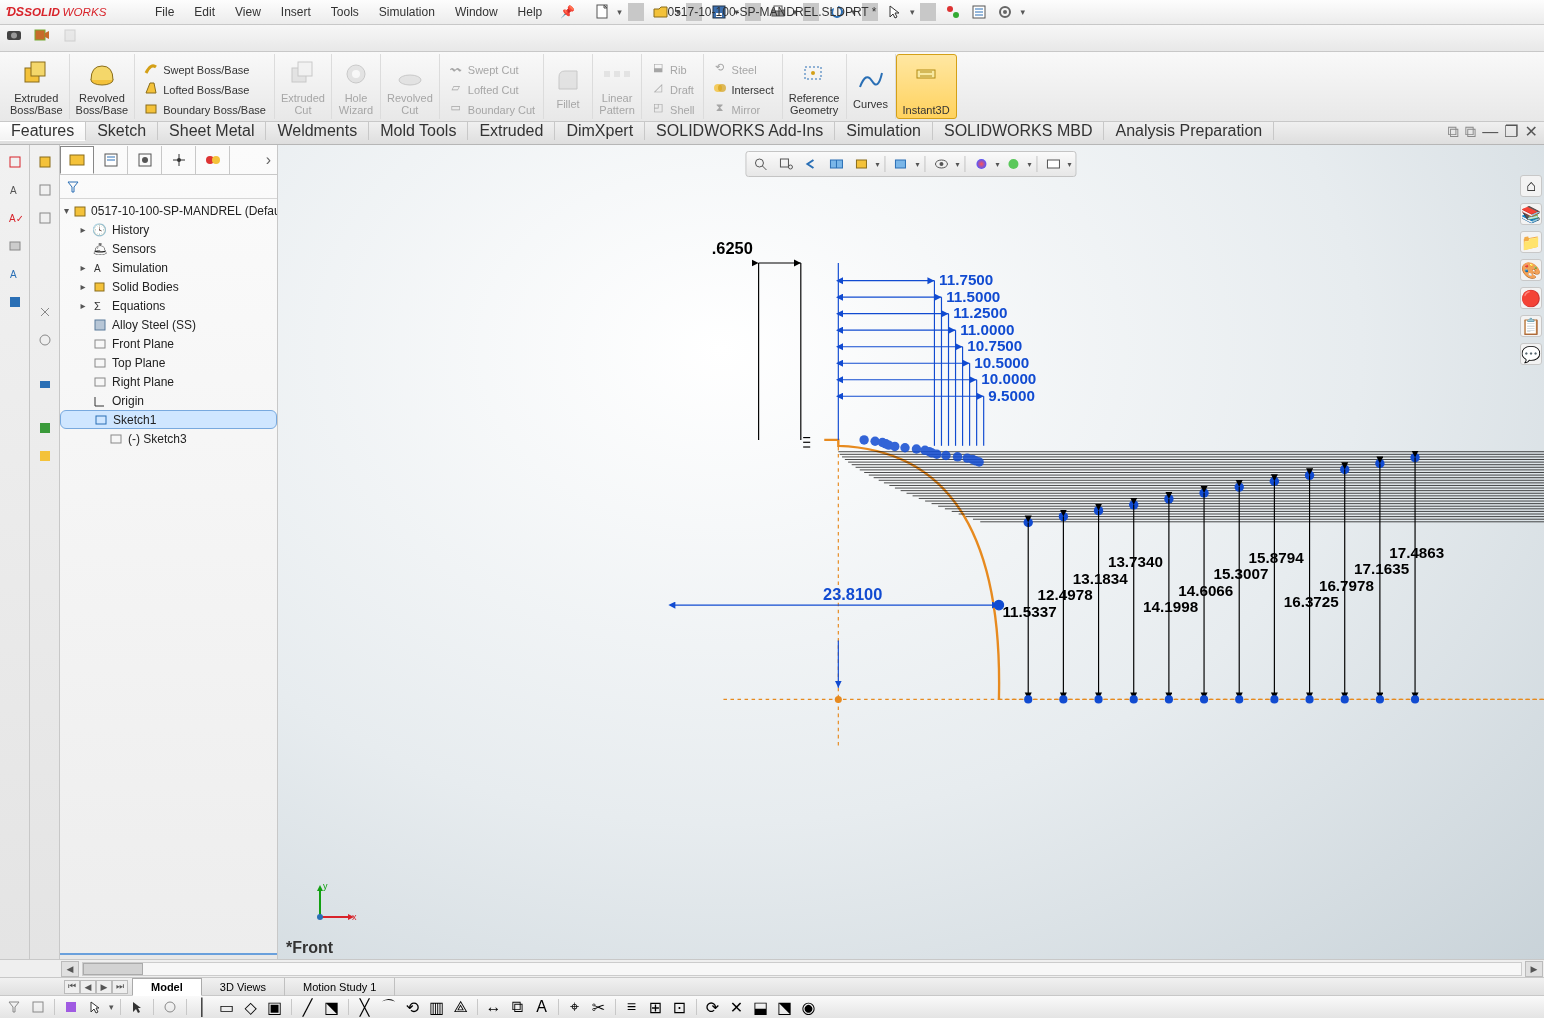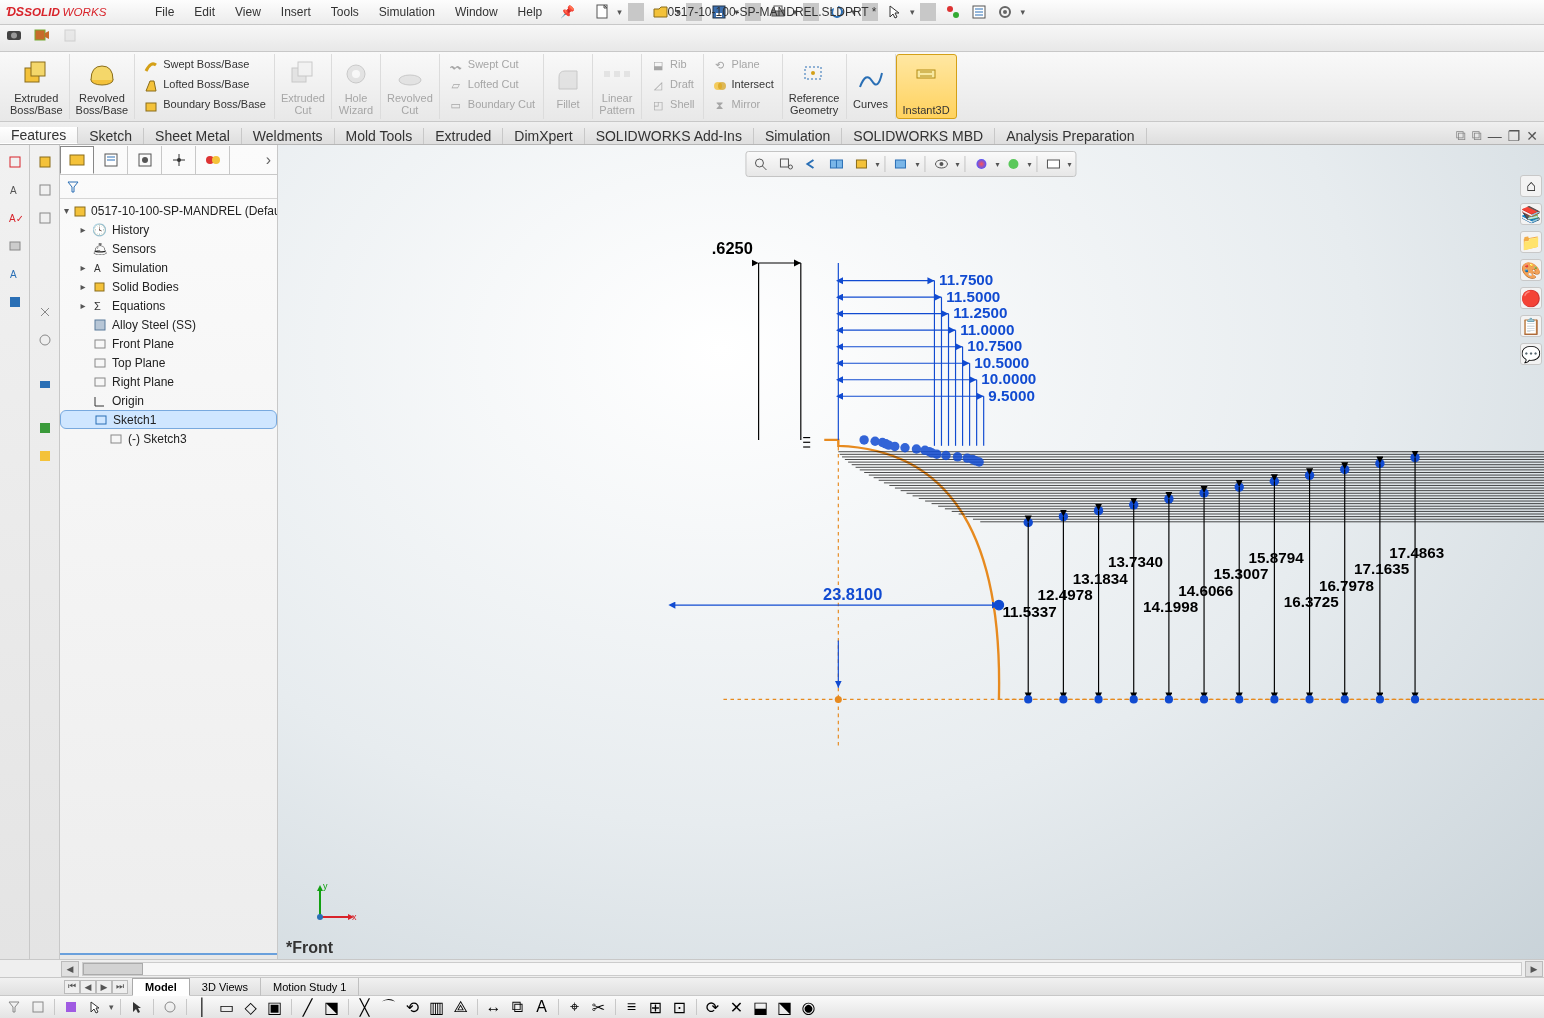--- a/index.html
+++ b/index.html
@@ -32,30 +32,30 @@
     height: 70px; display:flex; align-items:stretch;
     background: linear-gradient(#f9f9f9,#e8e8e8);
     border-bottom:1px solid #c8c8c8; padding:2px 4px;
   }
   .rgroup { display:flex; flex-direction:column; align-items:center; justify-content:center;
             padding:2px 6px; border-right:1px solid #dcdcdc; color:#333; font-size:11px; text-align:center; }
   .rgroup.disabled { color:#a6a6a6; }
   .rgroup .big { width:36px; height:34px; display:flex; align-items:center; justify-content:center; }
   .rgroup .lbl { line-height:12px; margin-top:1px; }
   .rstack { display:flex; flex-direction:column; gap:2px; padding:2px 4px; border-right:1px solid #dcdcdc; justify-content:center; }
-  .rstack .row { display:flex; align-items:flex-start; gap:4px; font-size:11px; color:#333; height:18px; padding:0 4px; }
+  .rstack .row { display:flex; align-items:flex-end; gap:4px; font-size:11px; color:#333; height:18px; padding:0 4px; }
   .rstack.disabled .row { color:#a6a6a6; }
   .rstack .row .sm { width:16px; height:16px; display:flex; align-items:center; justify-content:center; }
   .rgroup.active, .rgroup.pressed { background: linear-gradient(#ffe7a2,#ffd25e); border:1px solid #d4a017; border-radius:3px;gap:15px; }
 
   
   .cmdtabs {
-    height:23px; display:flex; align-items:flex-end;
+    height:23px; display:flex; align-items:flex-start;
     background: linear-gradient(#f0f0f0,#dedede);
-    border-bottom:1px solid #b6b6b6; font-size:14px; position:relative;
+    border-bottom:1px solid #b6b6b6; font-size:16px; position:relative;
   }
   .cmdtab { padding:0 11px; display:flex; align-items:center; border-right:1px solid #c8c8c8; color:#333; cursor:default; }
   .cmdtab.active { background: linear-gradient(#fff,#f3f3f3); border-bottom:1px solid #fff; }
   .cmdtabs .wctrls { margin-left:auto; display:flex; align-items:center; gap:6px; padding:0 6px; }
 
   
   .body { display:flex; height: calc(1018px - 25px - 27px - 70px - 23px - 18px - 18px - 23px); }
   .leftrail { width:30px; background:linear-gradient(#f1f1f1,#e4e4e4); border-right:1px solid #c8c8c8;
               display:flex; flex-direction:column; align-items:center; gap:6px; padding:6px 0;}
   .leftrail2 { width:30px; background:linear-gradient(#f1f1f1,#e4e4e4); border-right:1px solid #c8c8c8;
@@ -95,21 +95,21 @@
 
   
   .hscroll { height:18px; background:#efefef; border-top:1px solid #c8c8c8; display:flex; align-items:center; }
   .hscroll .arrow { width:18px; height:16px; background:#e0e0e0; border:1px solid #bbb; margin:0 1px; display:flex; align-items:center; justify-content:center; font-size:9px; color:#555;}
   .hscroll .track { flex:1; height:14px; background:#f7f7f7; border:1px solid #ccc; position:relative; margin:0 2px;}
   .hscroll .thumb { position:absolute; left:0; width:60px; top:0; bottom:0; background:#d2d2d2; border:1px solid #aaa; }
 
   .bottomtabs { height:18px; background:linear-gradient(#f1f1f1,#e0e0e0); border-top:1px solid #c8c8c8; display:flex; align-items:center; font-size:11px; }
   .bottomtabs .nav { display:flex; margin:0 4px; }
   .bottomtabs .nav .b { width:16px; height:14px; border:1px solid #bbb; background:#eee; font-size:9px; display:flex; align-items:center; justify-content:center; color:#555; }
-  .bottomtabs .tab { padding:0 12px; height:18px; display:flex; align-items:center; border-right:1px solid #c0c0c0; }
+  .bottomtabs .tab { padding:0 18px; height:18px; display:flex; align-items:center; border-right:1px solid #c0c0c0; }
   .bottomtabs .tab.active { background:#fff; font-weight:bold; border:1px solid #aaa; border-bottom:1px solid #fff; }
 
   .status { height:23px; background:linear-gradient(#fafafa,#e4e4e4); border-top:1px solid #c8c8c8; display:flex; align-items:center; gap:4px; padding:0 4px; }
   .status .sb { width:20px; height:18px; display:flex; align-items:center; justify-content:center; border-radius:2px; }
   .status .ssep { width:1px; height:16px; background:#c8c8c8; margin:0 2px; }
 
   .ico svg, .sm svg, .big svg, .hb svg, .rb svg, .sb svg, .t svg, .ic svg { display:block; }
 </style>
 </head>
 <body>
@@ -342,21 +342,21 @@
         <span>Draft</span>
       </div>
     <div class="row">
         <div class="sm">◰</div>
         <span>Shell</span>
       </div>
   </div>
   <div class="rstack">
     <div class="row" style="color:#a6a6a6">
         <div class="sm">⟲</div>
-        <span>Plane</span>
+        <span>Steel</span>
       </div>
     <div class="row">
         <div class="sm">
           <svg width="14" height="14">
             <circle cx="5" cy="7" r="4" fill="#f4c23a" opacity=".8"></circle>
             <circle cx="9" cy="7" r="4" fill="#d4a017" opacity=".7"></circle>
           </svg>
         </div>
         <span>Intersect</span>
       </div>

